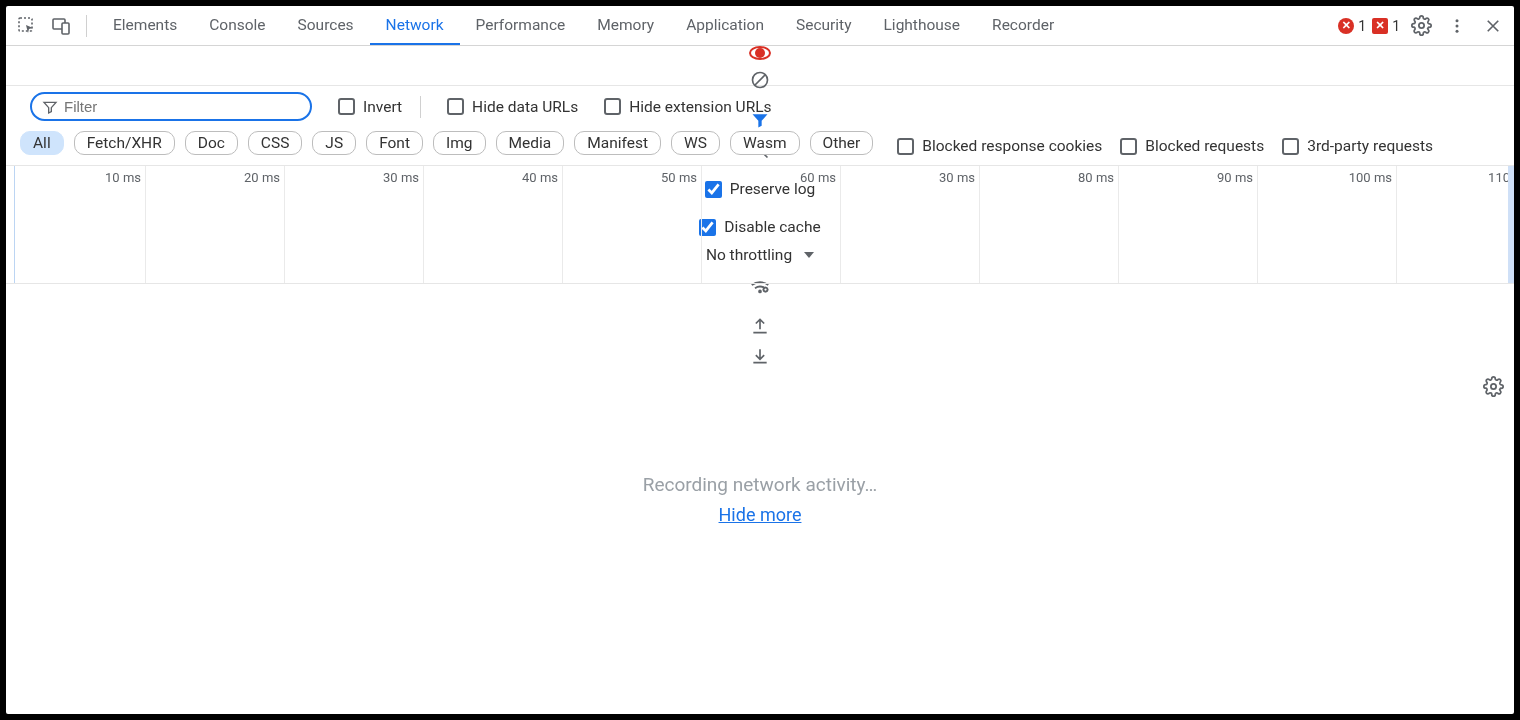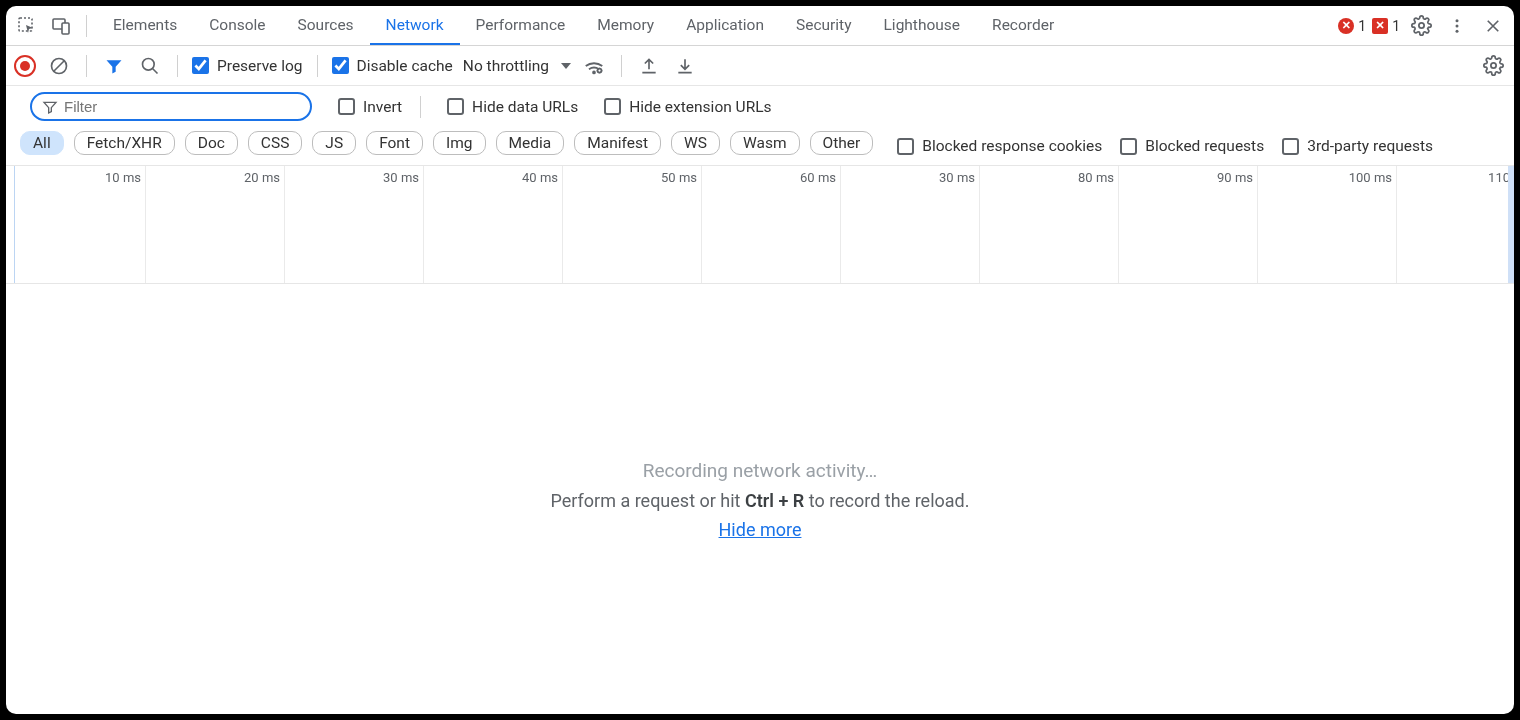--- a/index.html
+++ b/index.html
@@ -9,21 +9,21 @@
     background: #000;
     width: 1520px;
     height: 720px;
     overflow: hidden;
     padding: 6px;
   }
   .window {
     background: #fff;
     width: 100%;
     height: 100%;
-    border-radius: 10px;
+    border-radius: 2px;
     display: flex;
     flex-direction: column;
   }
 
   
   .tabbar {
     display: flex;
     align-items: center;
     height: 40px;
     border-bottom: 1px solid #d5d5d5;
@@ -65,20 +65,21 @@
   }
   .dot-red { width:16px; height:16px; border-radius:50%; background:#d93025; display:flex;align-items:center;justify-content:center;color:#fff;font-size:11px;font-weight:bold;}
   .sq-red { width:16px; height:16px; background:#d93025; display:flex;align-items:center;justify-content:center;color:#fff;font-size:11px;font-weight:bold;border-radius:2px;}
 
   
   .toolbar2 {
     display:flex; align-items:center; height:40px;
     border-bottom:1px solid #e6e6e6;
     padding: 0 8px;
     gap:10px;
+    flex-direction:column;
   }
   .record-btn {
     width:22px;height:22px;border:2px solid #d93025;border-radius:50%;
     display:flex;align-items:center;justify-content:center;
     cursor:pointer;
   }
   .record-btn .inner { width:10px;height:10px;background:#d93025;border-radius:50%; }
   .toolbar2 .icon-btn { width:26px;height:26px;display:flex;align-items:center;justify-content:center;color:#5f6368;cursor:pointer;border-radius:3px;}
   .toolbar2 .divider {width:1px;height:22px;background:#d0d0d0;margin:0 4px;}
   .chk { display:flex; align-items:center; gap:8px; font-size:15.5px;color:#333;cursor:pointer;}
@@ -348,19 +349,16 @@
     <div class="tick" style="left:1251px"></div>
     <span class="tick-label" style="left:1251px">90 ms</span>
     <div class="tick" style="left:1390px"></div>
     <span class="tick-label" style="left:1390px">100 ms</span>
     <span class="tick-label" style="left:1508px">110</span>
     <div style="position:absolute;right:0;top:0;width:6px;height:100%;background:#cfe0f7"></div>
   </div>
 
   <div class="empty">
     <div class="l1">Recording network activity…</div>
-    <div class="l2">
-      <span>Perform a request or hit </span><b>Ctrl + R</b><span> to record the reload.</span>
-    </div>
     <a>Hide more</a>
   </div>
 
 </div>
 
 </body></html>

